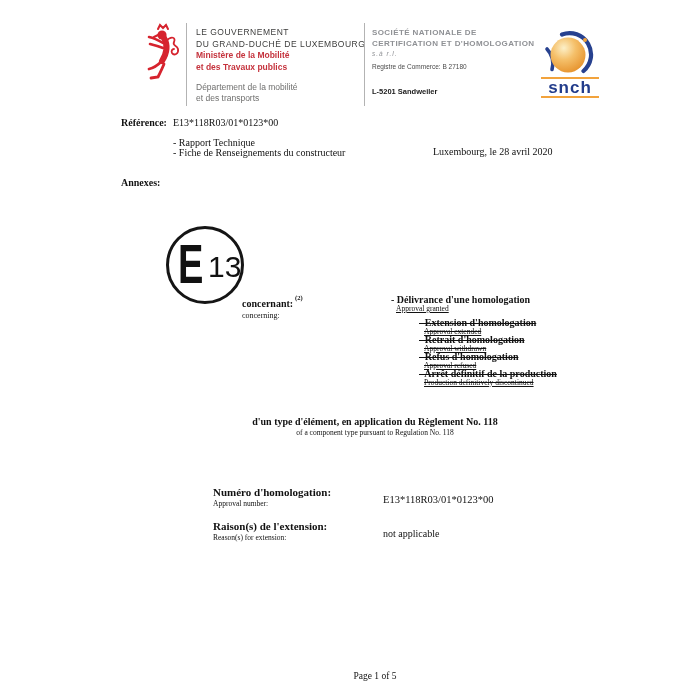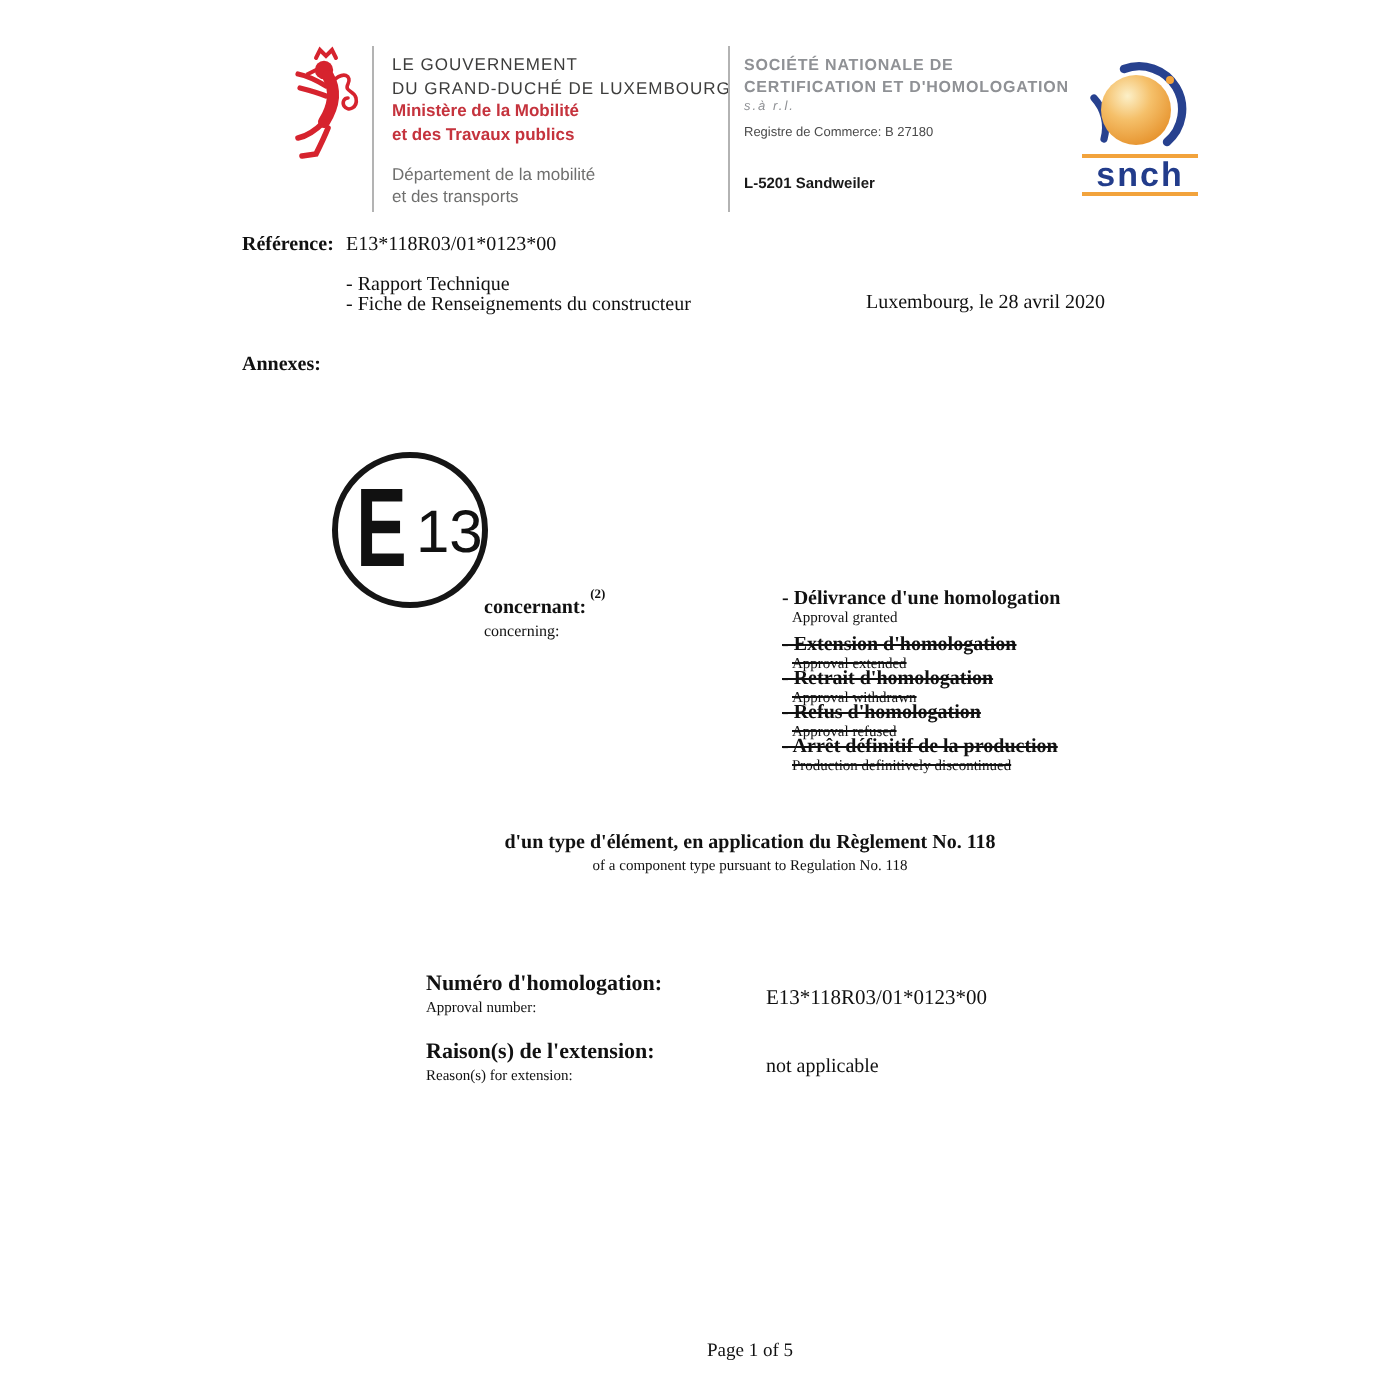--- a/index.html
+++ b/index.html
@@ -50,22 +50,22 @@
         font-size:30px;line-height:28px;}
   
   .concernant{position:absolute;left:242px;top:296px;}
   .c-fr{font-size:10px;font-weight:bold;line-height:10px;}
   .c-fr sup{font-size:6.5px;position:relative;top:-3px;margin-left:2px;}
   .c-en{font-size:8px;line-height:9px;margin-top:2px;}
   .options{position:absolute;left:391px;top:296px;width:185px;}
   .opt{margin-bottom:.5px;}
   .opt:first-child{margin-bottom:7px;}
   .opt-fr{font-size:10px;font-weight:bold;line-height:8.8px;}
-  .opt-en{font-size:7.5px;line-height:7.6px;padding-left:5px;}
-  .opt.struck{text-decoration:line-through;text-decoration-thickness:1px;}
+  .opt-en{font-size:7.5px;line-height:7.6px;padding-left:5px;text-decoration:underline;}
+  .opt.struck{text-decoration:line-through;text-decoration-thickness:1px;margin-left:28px;}
   
   .subject{position:absolute;left:75px;width:600px;top:416px;text-align:center;}
   .s-fr{font-size:10px;font-weight:bold;line-height:11px;}
   .s-en{font-size:7.5px;line-height:9px;margin-top:1px;}
   .field{position:absolute;left:213px;}
   #field-0{top:487px;} #field-1{top:521px;}
   .f-fr{font-size:11px;font-weight:bold;line-height:11px;}
   .f-en{font-size:7.5px;line-height:9px;margin-top:1px;}
   #value-0{left:383px;top:494px;font-size:10.5px;}
   #value-1{left:383px;top:528px;font-size:10px;}

